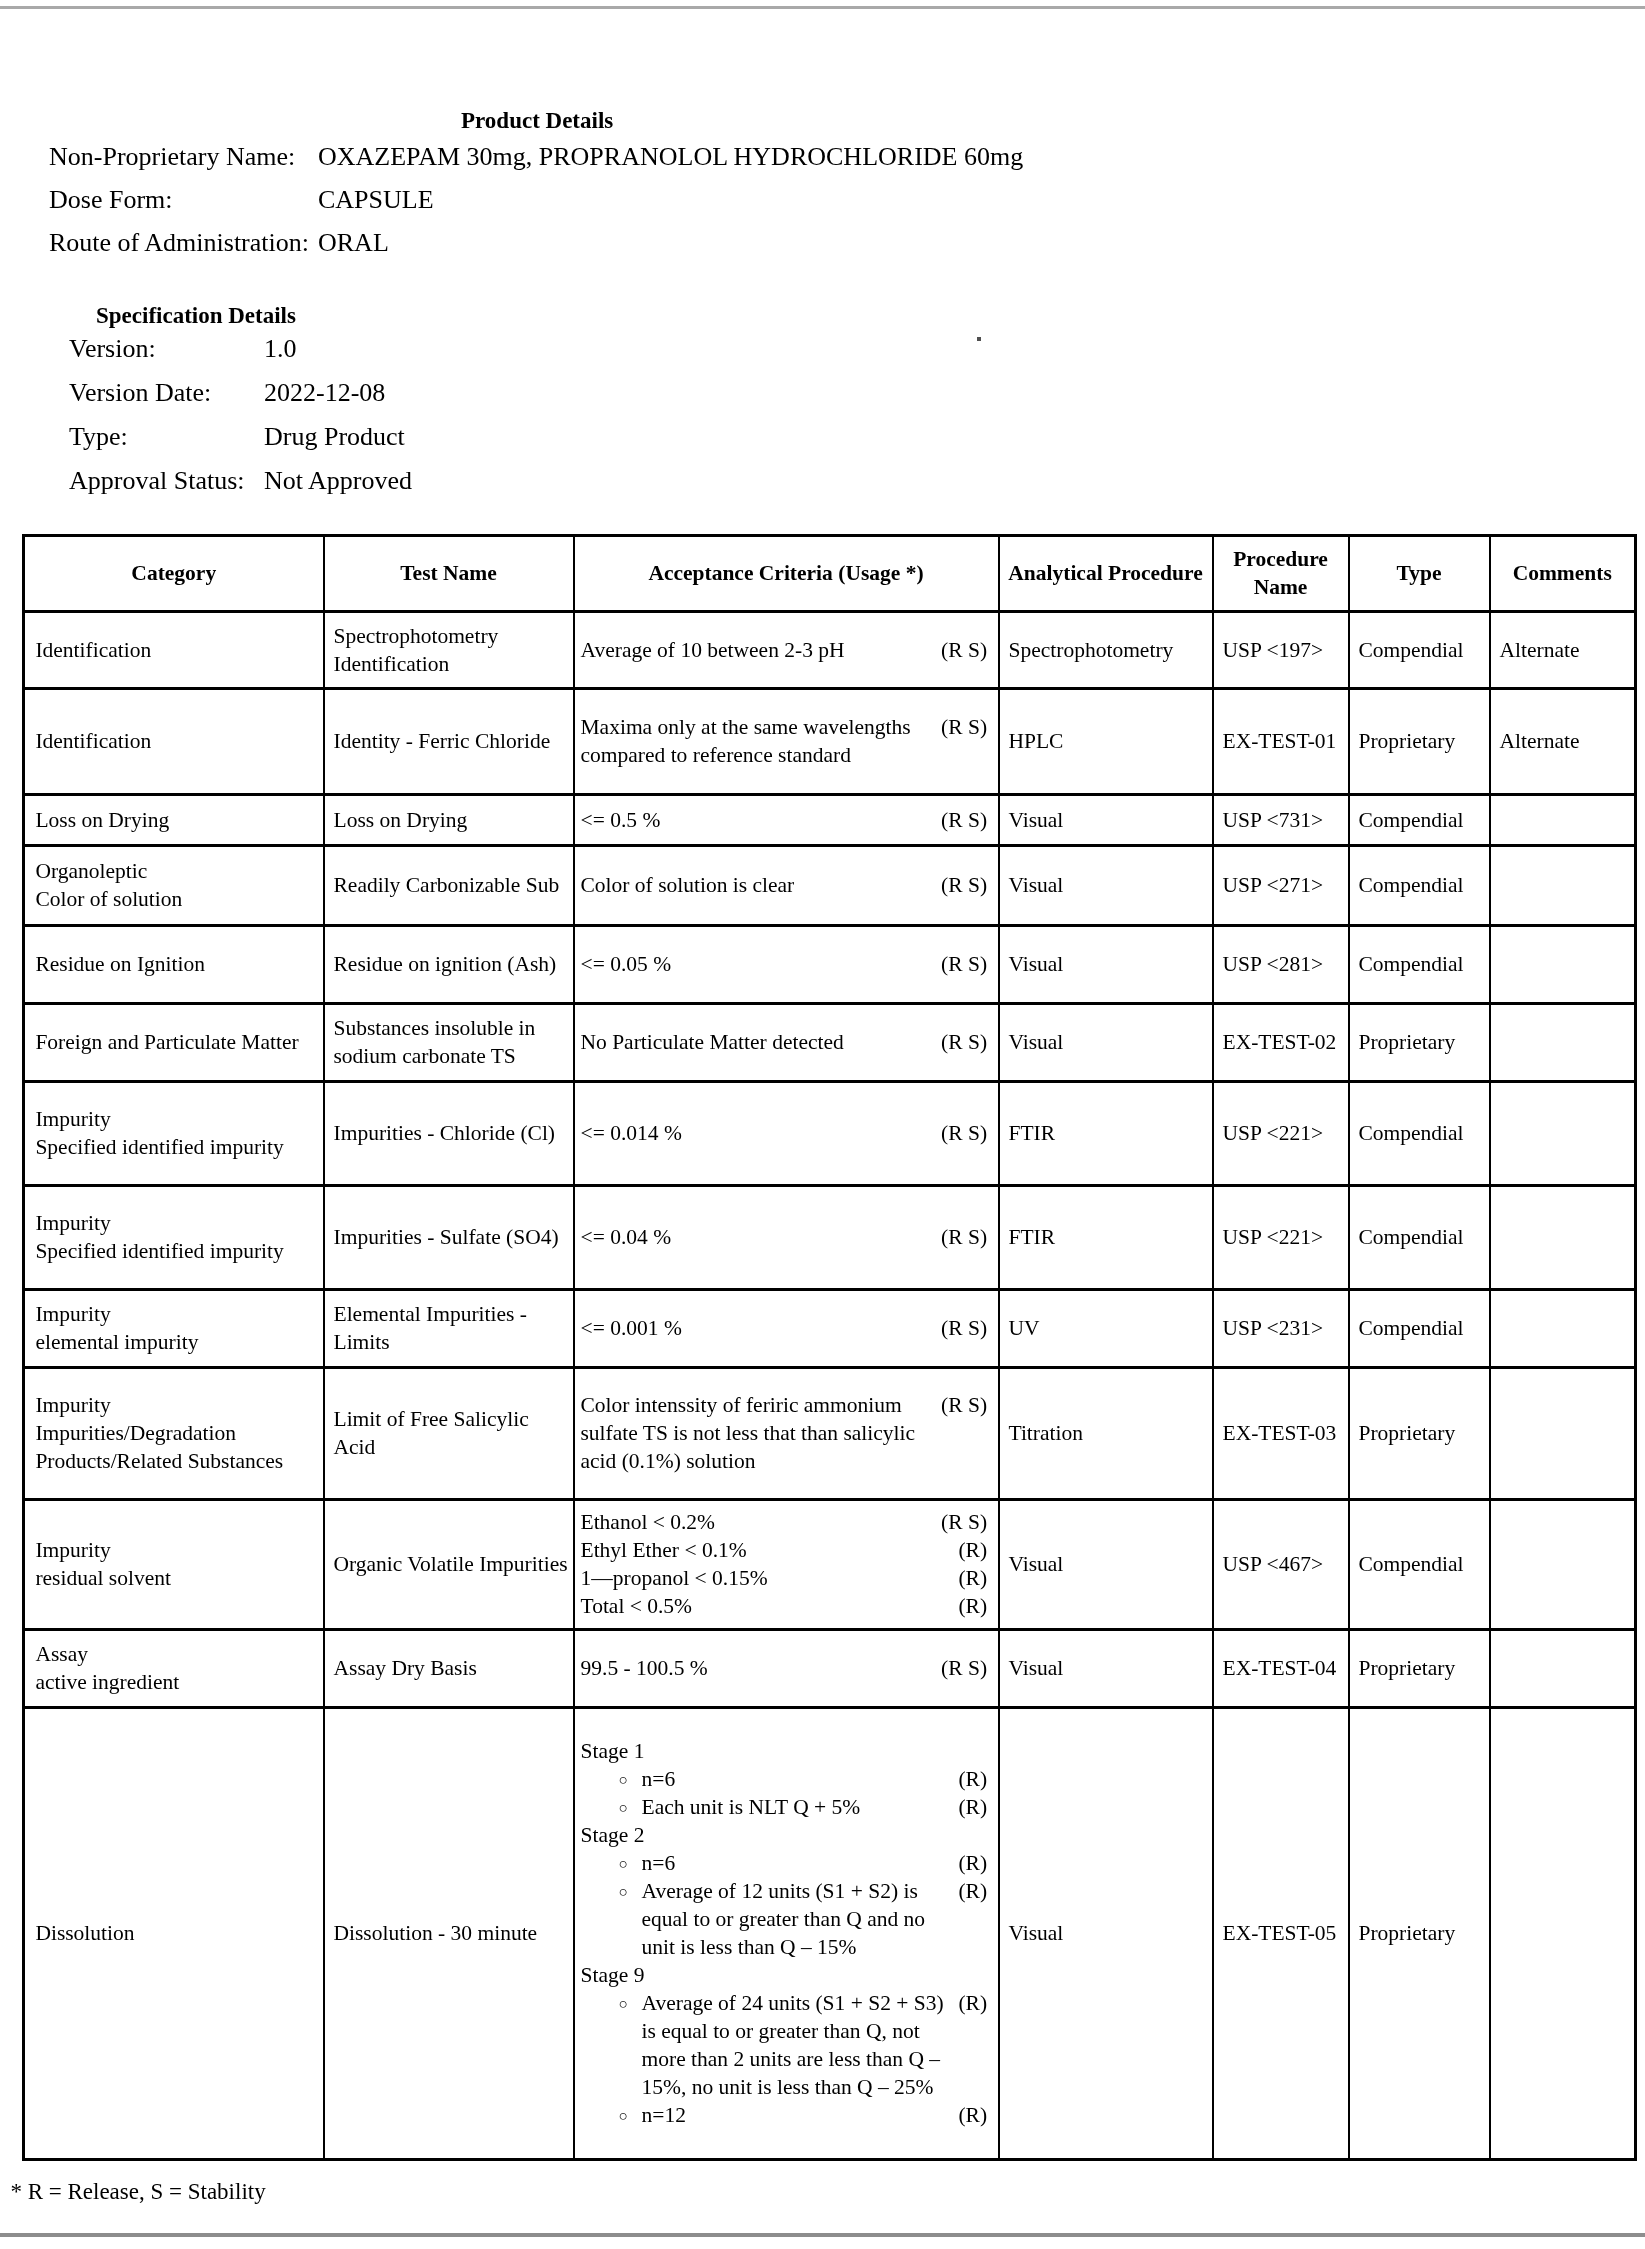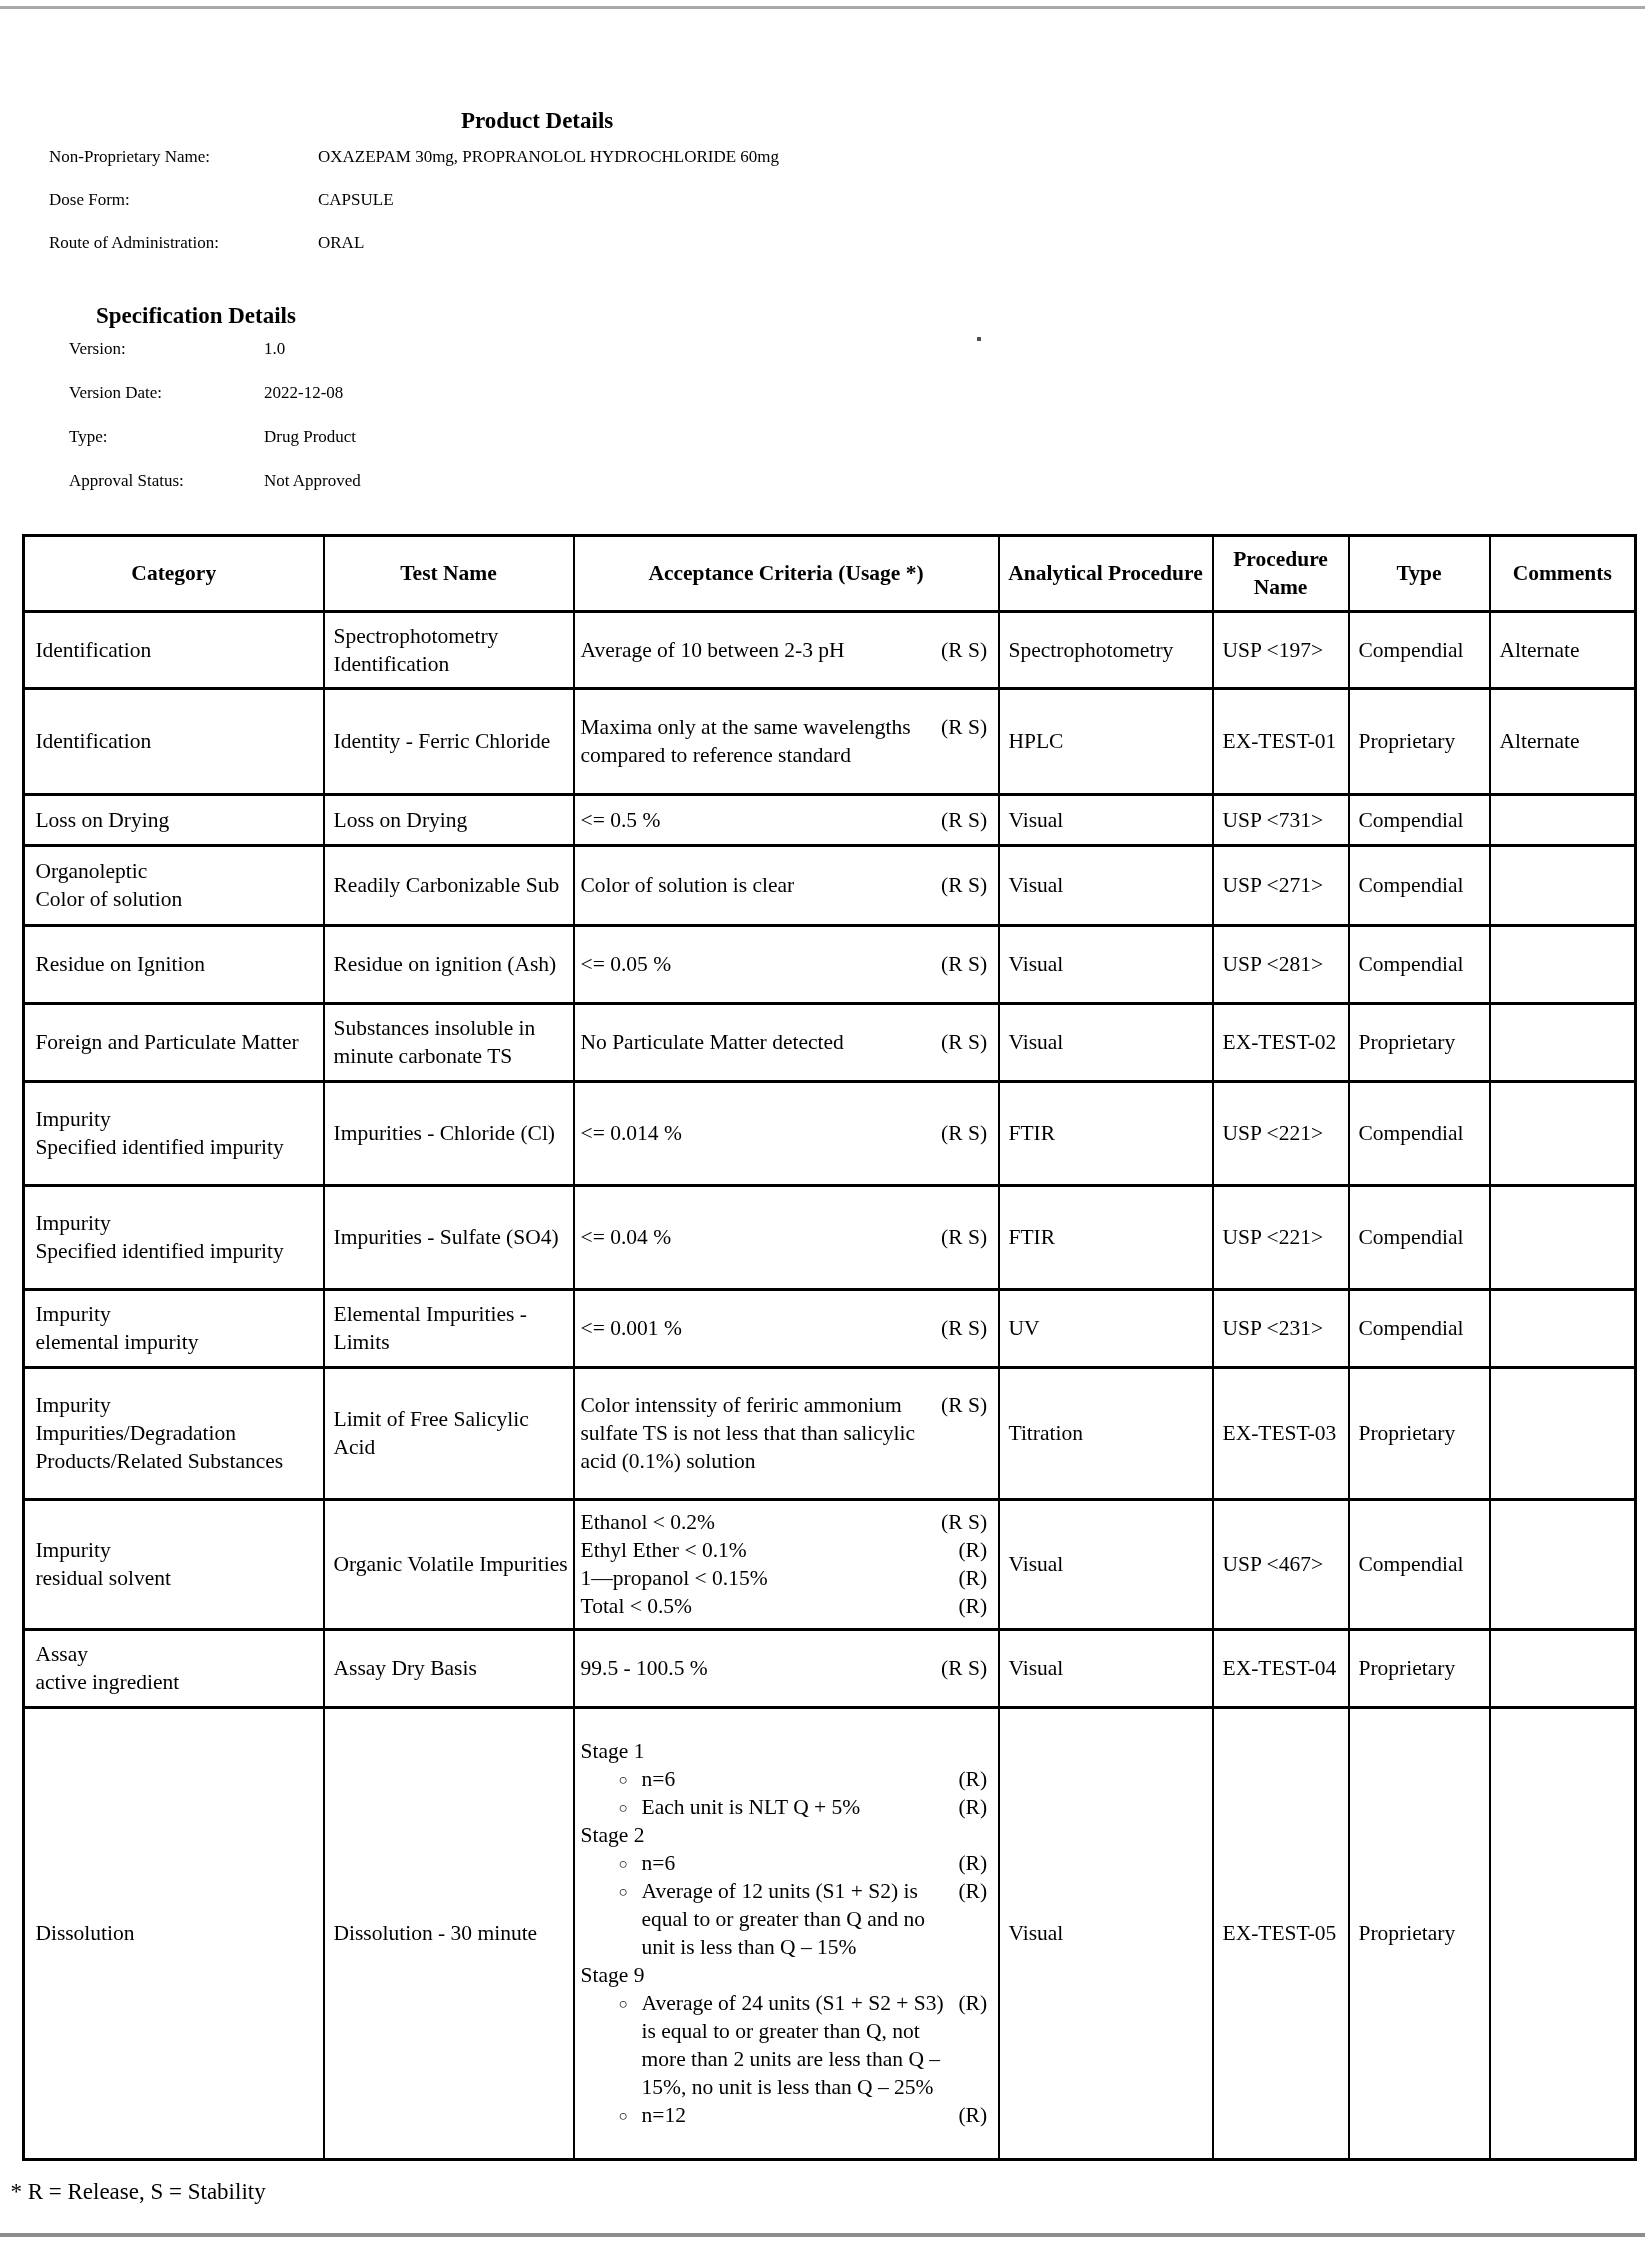--- a/index.html
+++ b/index.html
@@ -10,21 +10,21 @@
   .rule{position:absolute;left:0;width:1645px;}
   .rule.top{top:6px;height:3px;background:#a9a9a9;}
   .rule.bottom{top:2233px;height:3.7px;background:#8d8d8d;}
   .speck{position:absolute;left:977px;top:337px;width:4.4px;height:4.4px;background:#4f4f4f;}
   h1.doc-title{
     position:absolute;left:23px;top:30px;margin:0;
     font-size:34px;font-weight:700;line-height:40px;letter-spacing:-0.4px;white-space:nowrap;
   }
   .pd-heading{position:absolute;left:461px;top:107px;font-size:23px;font-weight:700;line-height:27px;}
   .spec-heading{position:absolute;left:96px;top:302px;font-size:23px;font-weight:700;line-height:27px;}
-  .fields{position:absolute;left:49px;right:22px;font-size:17px;line-height:27px;}
+  .fields{position:absolute;left:49px;right:22px;font-size:26px;line-height:27px;}
   #product-fields{top:143px;}
   #spec-fields{top:335px;}
   .field-row{display:flex;align-items:flex-start;}
   #product-fields .field-row{height:43px;}
   #spec-fields .field-row{height:44px;}
   #product-fields .field-label{width:269px;flex:0 0 auto;}
   #spec-fields .field-label{width:195px;flex:0 0 auto;margin-left:20px;}
   .field-value{flex:1 1 auto;white-space:nowrap;}
 
   .table-wrap{position:absolute;left:22px;top:534px;width:1613px;}
@@ -197,21 +197,21 @@
             </td>
     <td class="proc">Visual</td>
     <td class="pname">USP &lt;281&gt;</td>
     <td class="type">Compendial</td>
     <td class="comments"></td>
   </tr>
           <tr style="height: 78px;">
     <td class="cat">
               <div>Foreign and Particulate Matter</div>
             </td>
-    <td class="test">Substances insoluble in minute carbonate TS</td>
+    <td class="test">Substances insoluble in sodium carbonate TS</td>
     <td class="crit">
               <div class="crit-line">
                 <div class="crit-text">No Particulate Matter detected</div>
                 <div class="crit-usage">(R S)</div>
               </div>
             </td>
     <td class="proc">Visual</td>
     <td class="pname">EX-TEST-02</td>
     <td class="type">Proprietary</td>
     <td class="comments"></td>

